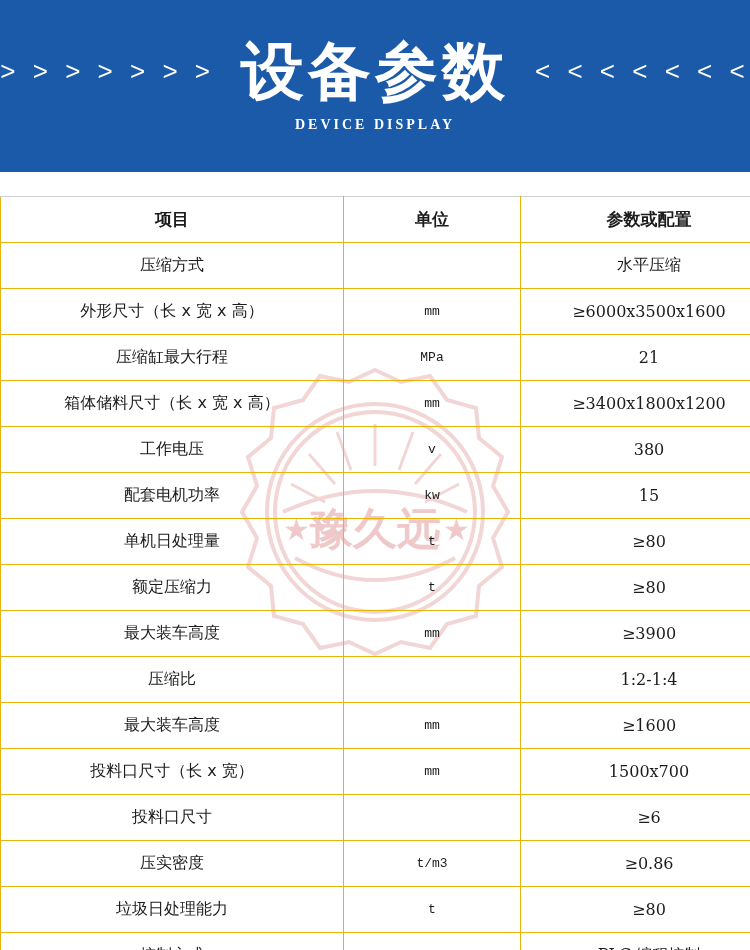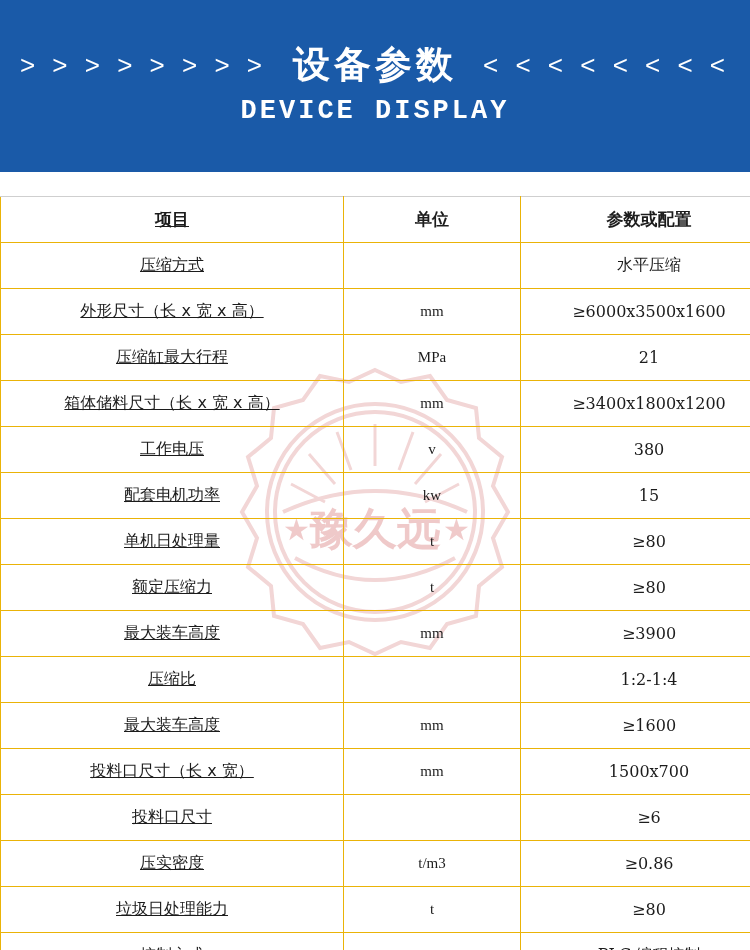--- a/index.html
+++ b/index.html
@@ -37,33 +37,33 @@
   .arrows {
     color: #ffffff;
     font-size: 26px;
     letter-spacing: 5px;
     font-family: "Liberation Sans", sans-serif;
     font-weight: 400;
     white-space: nowrap;
   }
   .banner-title {
     color: #ffffff;
-    font-size: 37px;
+    font-size: 63px;
     font-weight: bold;
     letter-spacing: 4px;
     font-family: "DejaVu Sans", sans-serif;
     line-height: 1.05;
     white-space: nowrap;
   }
   .banner-sub {
     margin-top: 12px;
     color: #ffffff;
-    font-size: 27px;
+    font-size: 14px;
     letter-spacing: 3px;
-    font-family: Liberation Mono, monospace;
+    font-family: Liberation Serif, serif;
     font-weight: 600;
     white-space: nowrap;
   }
 
   
   .table-wrap {
     position: relative;
     width: 750px;
     height: 778px;
     box-sizing: border-box;
@@ -100,22 +100,22 @@
     font-size: 16px;
     color: #1c1c1c;
     font-family: "DejaVu Sans", sans-serif;
     padding: 0 4px;
     background: transparent;
   }
   table.spec tr.head td {
     font-weight: bold;
     font-size: 17px;
   }
-  table.spec td.col-item { width: 334px; text-decoration: underline; }
-  table.spec td.col-unit { width: 168px; font-family: Liberation Serif, serif; font-size: 15px; }
+  table.spec td.col-item { width: 334px; }
+  table.spec td.col-unit { width: 168px; font-family: Liberation Mono, monospace; font-size: 13px; }
   table.spec td.col-val  { width: 248px; font-family: "DejaVu Serif", serif; font-size: 16px; }
   table.spec tr.head td.col-unit,
   table.spec tr.head td.col-val { font-family: "DejaVu Sans", sans-serif; }
   table.spec tr:first-child td { border-top: 1px solid #cfcfcf; }
 </style>
 </head>
 <body>
 
 <div class="banner">
   <div class="banner-row">

